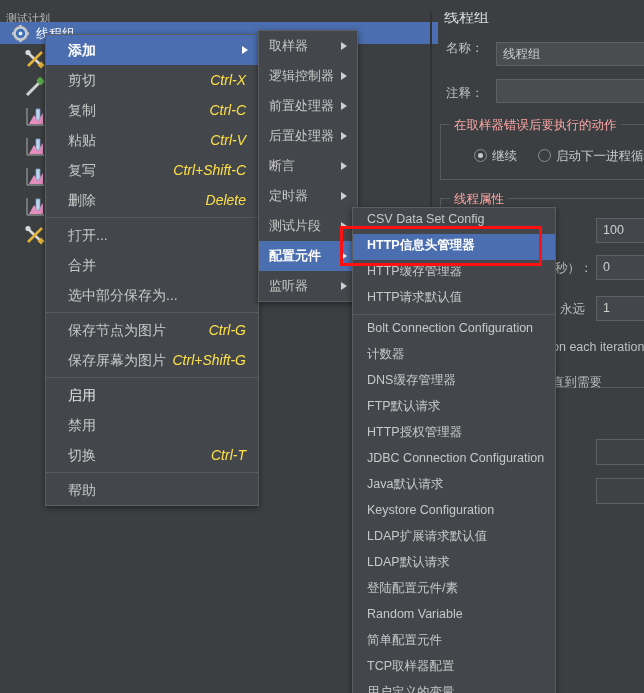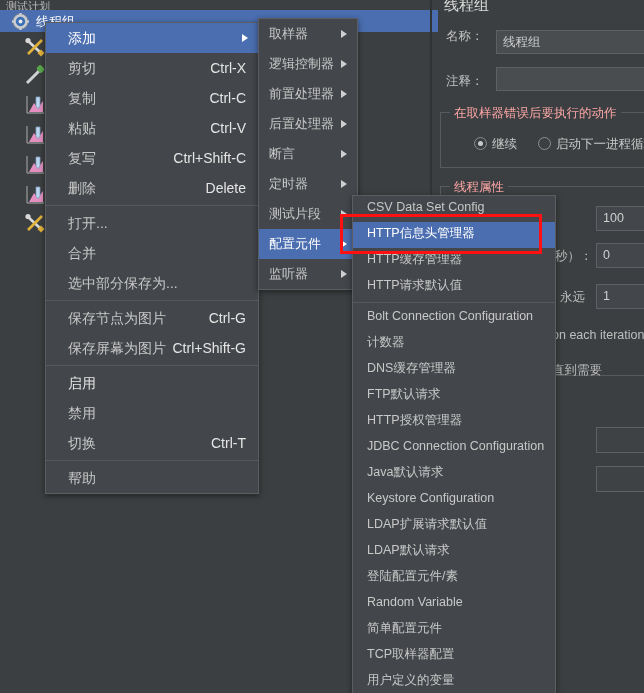--- a/index.html
+++ b/index.html
@@ -4,21 +4,21 @@
 <style>
   html,body{margin:0;padding:0;}
   body{
     width:644px;height:693px;overflow:hidden;position:relative;
     background:#3c3f41;
     font-family:"Liberation Sans","DejaVu Sans",sans-serif;
     font-size:12px;color:#bbbbbb;
     -webkit-font-smoothing:antialiased;
   }
   
-  #app{position:absolute;inset:0;}
+  #app{position:absolute;inset:0;margin-top:12px;}
   .titlestrip{
     position:absolute;left:0;top:0;width:430px;height:10px;
     background:#3c3f41;color:#b9b9b9;font-size:11px;
     overflow:hidden;line-height:12px;padding-left:6px;box-sizing:border-box;
   }
   .tree-sel{
     position:absolute;left:0;top:10px;width:430px;height:22px;
     background:#4b6eb0;color:#ffffff;
   }
   .tree-sel .lbl{position:absolute;left:36px;top:3px;font-size:13px;color:#fff;}
@@ -31,26 +31,26 @@
   
   .menu{
     position:absolute;background:#43464a;border:1px solid #5a5d61;
     box-sizing:border-box;box-shadow:0 2px 6px rgba(0,0,0,.45);
   }
   .mi{
     position:relative;height:30px;line-height:30px;color:#c8c8c8;
     font-size:14px;white-space:nowrap;box-sizing:border-box;
   }
   .mi .txt{position:absolute;left:22px;top:0;}
-  .mi .acc{position:absolute;right:12px;top:0;color:#e5e5e5;}
+  .mi .acc{position:absolute;right:12px;top:0;color:#fde047;font-style:italic;}
   .mi .arr{
     position:absolute;right:10px;top:11px;width:0;height:0;
     border-left:6px solid #cfcfcf;border-top:4px solid transparent;border-bottom:4px solid transparent;
   }
-  .mi.sel{background:#4b6eb0;color:#ffffff;}
+  .mi.sel{background:#4b6eb0;color:#ffffff;font-weight:bold;}
   .mi.sel .arr{border-left-color:#ffffff;}
   .mi.disabled{color:#e5e5e5;}
   .sep{height:1px;background:#555a5e;margin:2px 0;}
   
   #menu1{left:45px;top:22px;width:214px;}
   #menu1 .mi{height:30px;line-height:30px;font-size:14px;}
   #menu1 .mi .txt{left:22px;}
   
   #menu2{left:258px;top:18px;width:100px;}
   #menu2 .mi{height:30px;line-height:30px;font-size:13px;}

